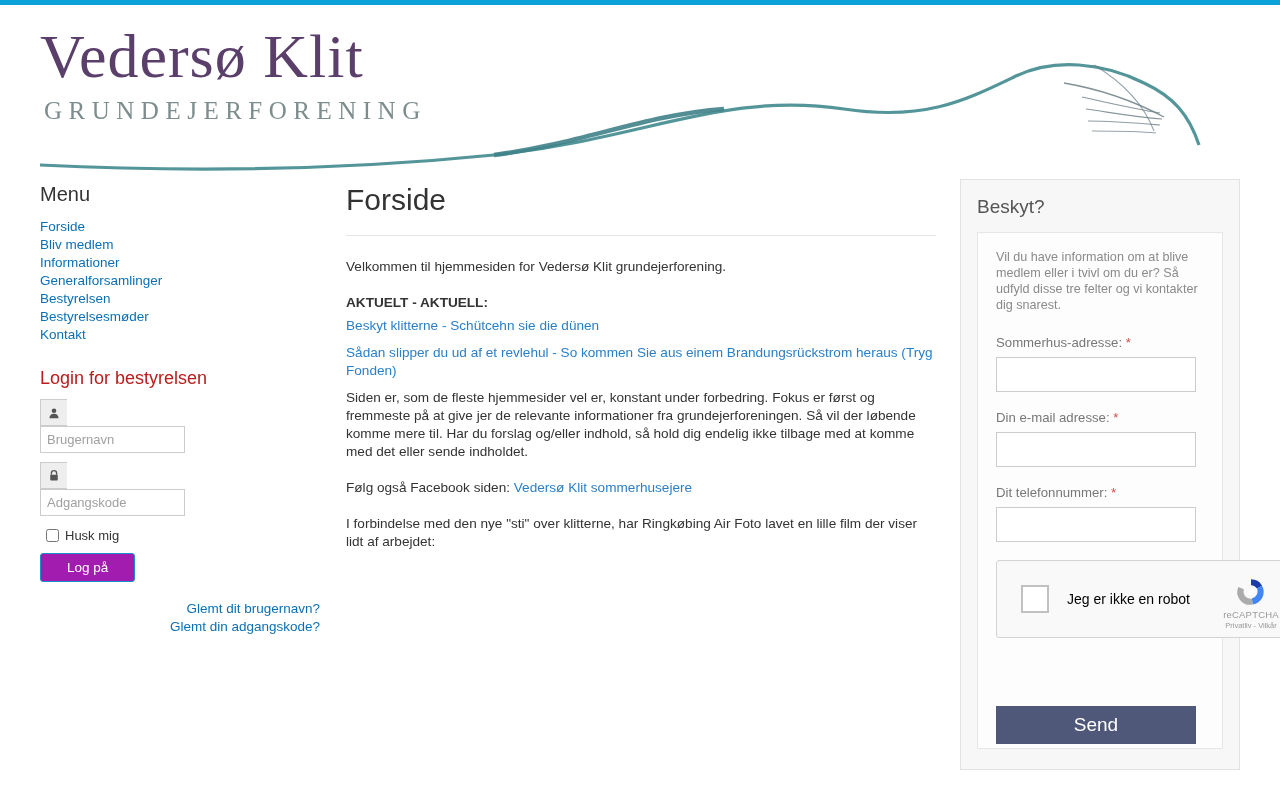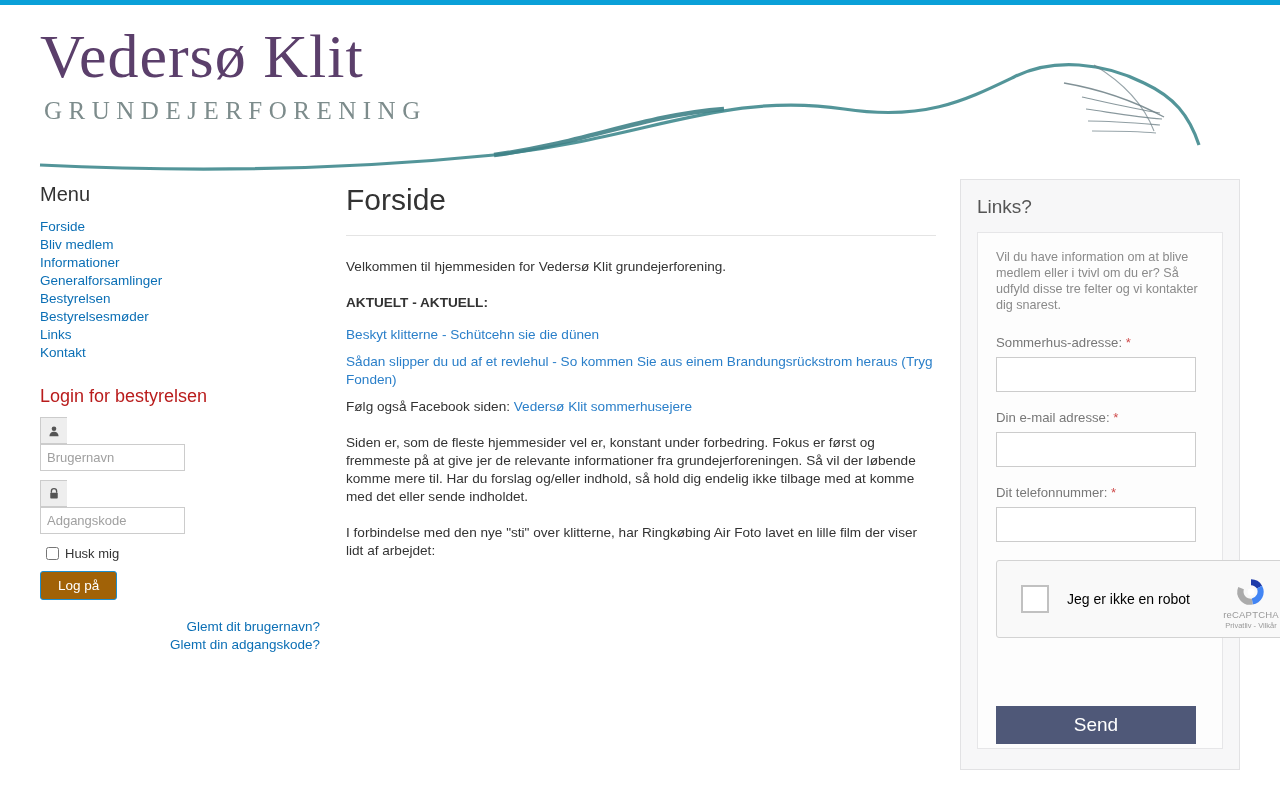--- a/index.html
+++ b/index.html
@@ -99,25 +99,25 @@
     font-family: "Liberation Sans", sans-serif;
   }
   .field-input::placeholder { color: #a0a0a0; }
   .remember-row {
     display: flex; align-items: center; gap: 6px;
     margin: 12px 0 10px 6px; font-size: 13px; color: #333;
   }
   .remember-row input { margin: 0; width: 13px; height: 13px; }
   #login-btn {
     margin-left: 0px;
-    background: #a16207;
+    background: #a21caf;
     border: 1px solid #1b8ed0;
     color: #fff;
     font-size: 13.5px;
-    padding: 6px 17px;
+    padding: 6px 26px;
     border-radius: 3px;
     cursor: pointer;
     font-family: "Liberation Sans", sans-serif;
   }
   .forgot-links { margin-top: 18px; text-align: right; }
   .forgot-links a {
     display: block; color: #0b6fb5; text-decoration: none;
     font-size: 13.5px; line-height: 18px;
   }
   
@@ -237,23 +237,20 @@
         <li>
             <a href="#">Generalforsamlinger</a>
           </li>
         <li>
             <a href="#">Bestyrelsen</a>
           </li>
         <li>
             <a href="#">Bestyrelsesmøder</a>
           </li>
         <li>
-            <a href="#">Links</a>
-          </li>
-        <li>
             <a href="#">Kontakt</a>
           </li>
       </ul>
 
       <h3 id="login-h">Login for bestyrelsen</h3>
 
       <div class="field-row">
         <span class="field-icon">
           <svg width="12" height="12" viewBox="0 0 16 16">
             <circle cx="8" cy="5" r="3.1" fill="#555"></circle>
@@ -284,39 +281,39 @@
         <a href="#">Glemt dit brugernavn?</a>
         <a href="#">Glemt din adgangskode?</a>
       </div>
     </div>
 
     <div id="content">
       <h1 id="page-title">Forside</h1>
 
       <p class="body-para">Velkommen til hjemmesiden for Vedersø Klit grundejerforening.</p>
 
-      <p class="bold-line body-para" style="margin-bottom:14px;">AKTUELT - AKTUELL:</p>
+      <p class="bold-line body-para" style="margin-bottom:5px;">AKTUELT - AKTUELL:</p>
 
       <p class="link-para" style="margin-bottom:17px;">
         <a href="#">Beskyt klitterne - Schütcehn sie die dünen</a>
       </p>
 
       <p class="link-para" style="margin-bottom:58px;">
         <a href="#">Sådan slipper du ud af et revlehul - So kommen Sie aus einem Brandungsrückstrom heraus (Tryg Fonden)</a>
       </p>
 
+      <p class="body-para">Siden er, som de fleste hjemmesider vel er, konstant under forbedring. Fokus er først og fremmeste på at give jer de relevante informationer fra grundejerforeningen. Så vil der løbende komme mere til. Har du forslag og/eller indhold, så hold dig endelig ikke tilbage med at komme med det eller sende indholdet.</p>
+
       <p class="body-para"><span>Følg også Facebook siden: </span><a href="#">Vedersø Klit sommerhusejere</a></p>
-
-      <p class="body-para">Siden er, som de fleste hjemmesider vel er, konstant under forbedring. Fokus er først og fremmeste på at give jer de relevante informationer fra grundejerforeningen. Så vil der løbende komme mere til. Har du forslag og/eller indhold, så hold dig endelig ikke tilbage med at komme med det eller sende indholdet.</p>
 
       <p class="body-para">I forbindelse med den nye "sti" over klitterne, har Ringkøbing Air Foto lavet en lille film der viser lidt af arbejdet:</p>
     </div>
 
     <div id="aside">
-      <h2 id="aside-h">Links?</h2>
+      <h2 id="aside-h">Beskyt?</h2>
 
       <div id="aside-inner">
         <p id="aside-intro">Vil du have information om at blive medlem eller i tvivl om du er? Så udfyld disse tre felter og vi kontakter dig snarest.</p>
 
         <div class="flabel">
           <span>Sommerhus-adresse:</span>
           <span class="req">*</span>
         </div>
         <input class="ftext" type="text" style="">
 

